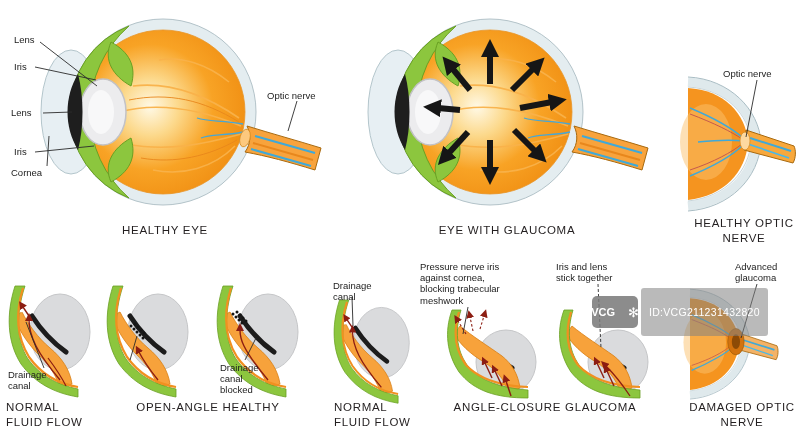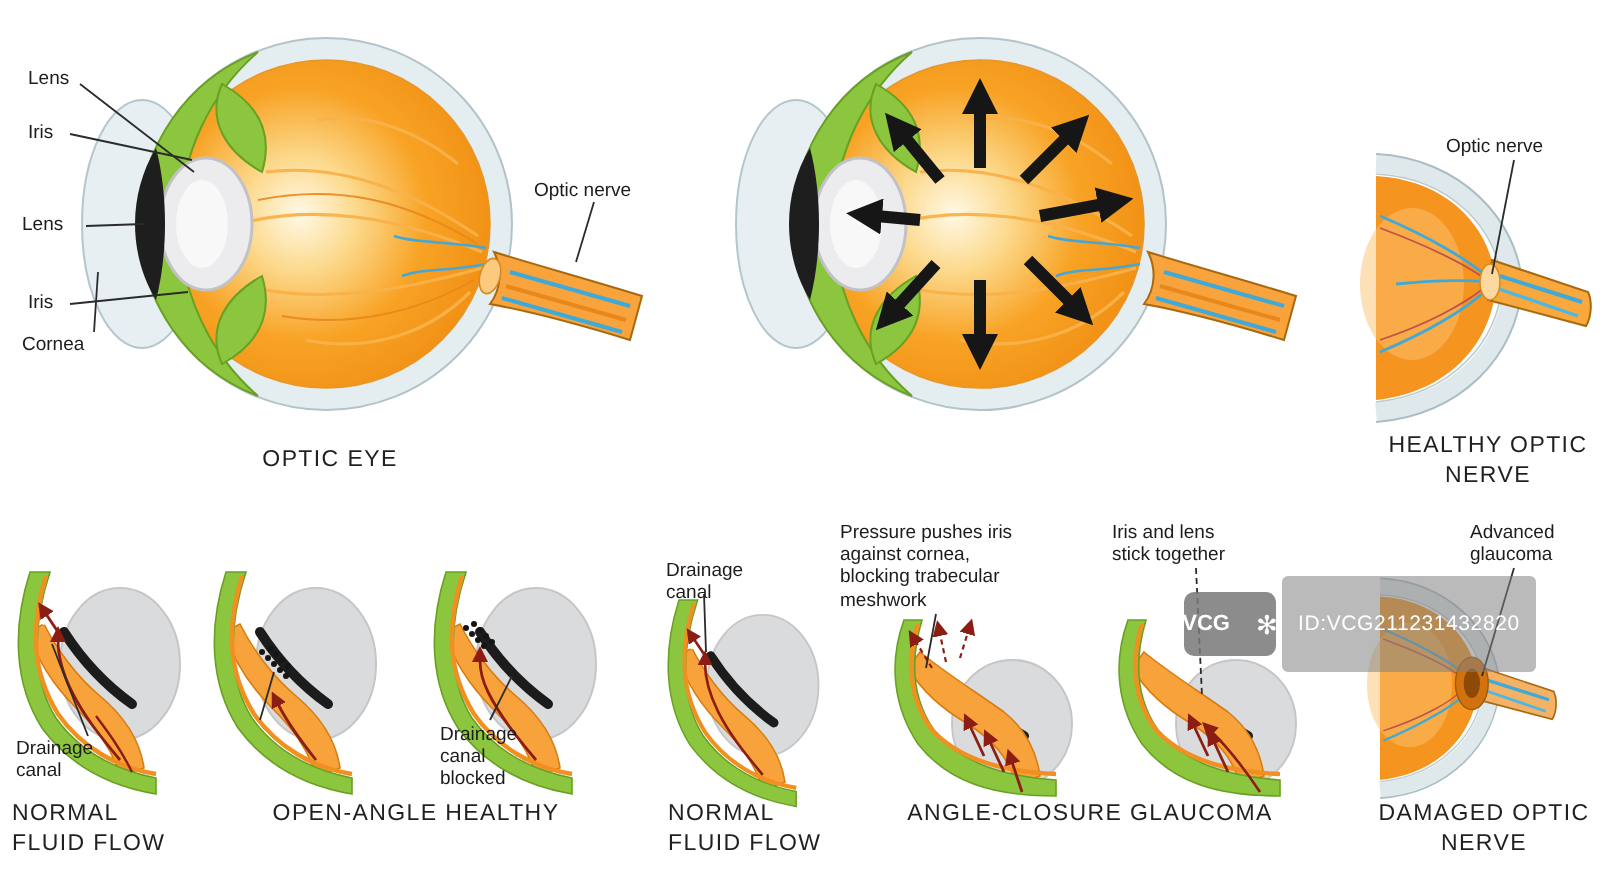--- a/index.html
+++ b/index.html
@@ -262,27 +262,28 @@
   </svg>
 
   <div class="lbl" style="left:14px;top:34px;">Lens</div>
   <div class="lbl" style="left:14px;top:61px;">Iris</div>
   <div class="lbl" style="left:11px;top:107px;">Lens</div>
   <div class="lbl" style="left:14px;top:146px;">Iris</div>
   <div class="lbl" style="left:11px;top:167px;">Cornea</div>
   <div class="lbl" style="left:267px;top:90px;width:70px;">Optic nerve</div>
   <div class="lbl" style="left:723px;top:68px;width:70px;">Optic nerve</div>
 
-  <div class="ttl center" style="left:95px;top:223px;width:140px;">OPTIC EYE</div>
+  <div class="ttl center" style="left:95px;top:223px;width:140px;">HEALTHY EYE</div>
+  <div class="ttl center" style="left:412px;top:223px;width:190px;">EYE WITH GLAUCOMA</div>
   <div class="ttl center" style="left:688px;top:216px;width:112px;">HEALTHY OPTIC NERVE</div>
 
   <div class="lbl" style="left:8px;top:369px;width:50px;">Drainage canal</div>
   <div class="lbl" style="left:220px;top:362px;width:54px;">Drainage canal blocked</div>
   <div class="lbl" style="left:333px;top:280px;width:50px;">Drainage canal</div>
-  <div class="lbl" style="left:420px;top:261px;width:94px;">Pressure pushes iris against cornea, blocking trabecular meshwork</div>
+  <div class="lbl" style="left:420px;top:261px;width:94px;">Pressure nerve iris against cornea, blocking trabecular meshwork</div>
   <div class="lbl" style="left:556px;top:261px;width:70px;">Iris and lens stick together</div>
   <div class="lbl" style="left:735px;top:261px;width:62px;">Advanced glaucoma</div>
 
   <div class="ttl" style="left:6px;top:400px;width:84px;">NORMAL FLUID FLOW</div>
   <div class="ttl center" style="left:108px;top:400px;width:200px;">OPEN-ANGLE HEALTHY</div>
   <div class="ttl" style="left:334px;top:400px;width:84px;">NORMAL FLUID FLOW</div>
   <div class="ttl center" style="left:428px;top:400px;width:234px;">ANGLE-CLOSURE GLAUCOMA</div>
   <div class="ttl center" style="left:686px;top:400px;width:112px;">DAMAGED OPTIC NERVE</div>
 
   <div class="watermark">

